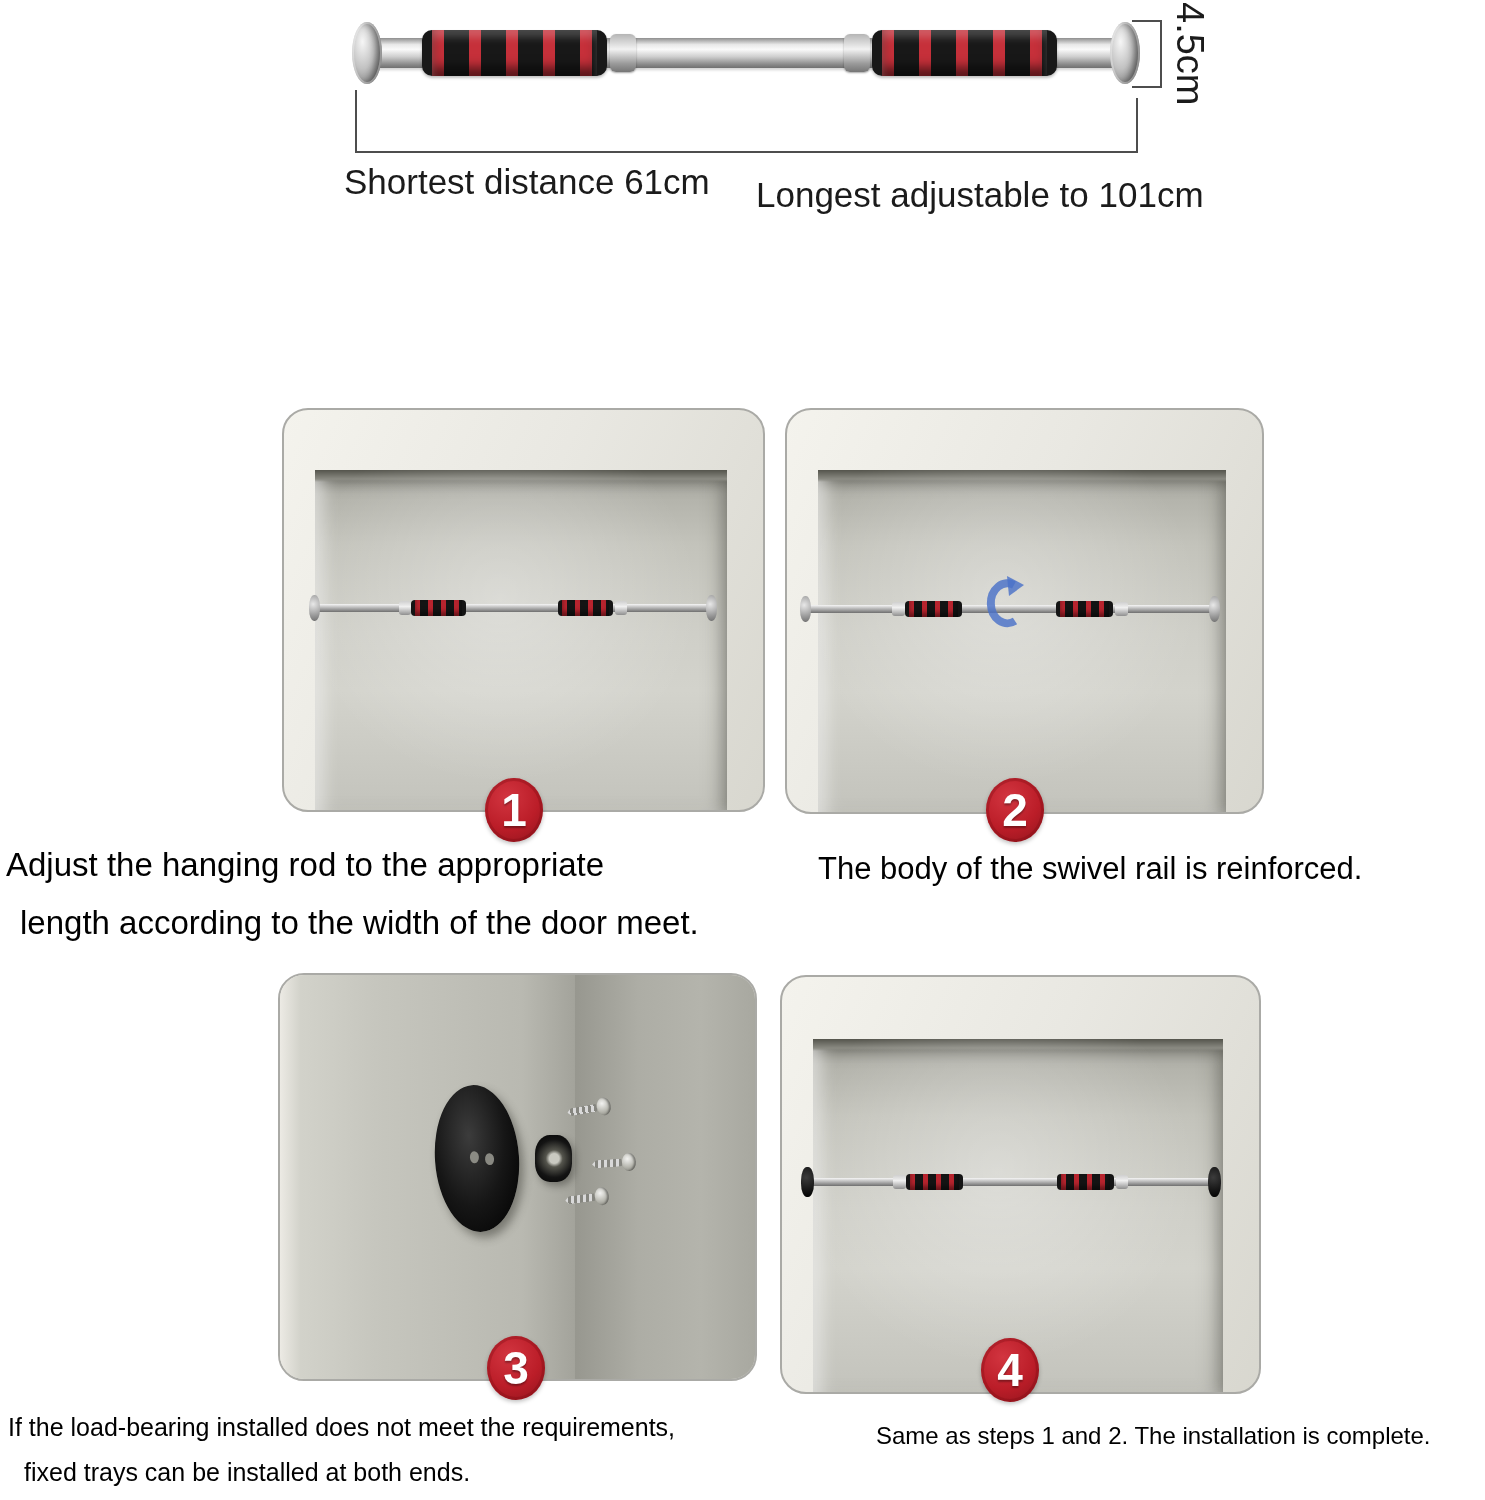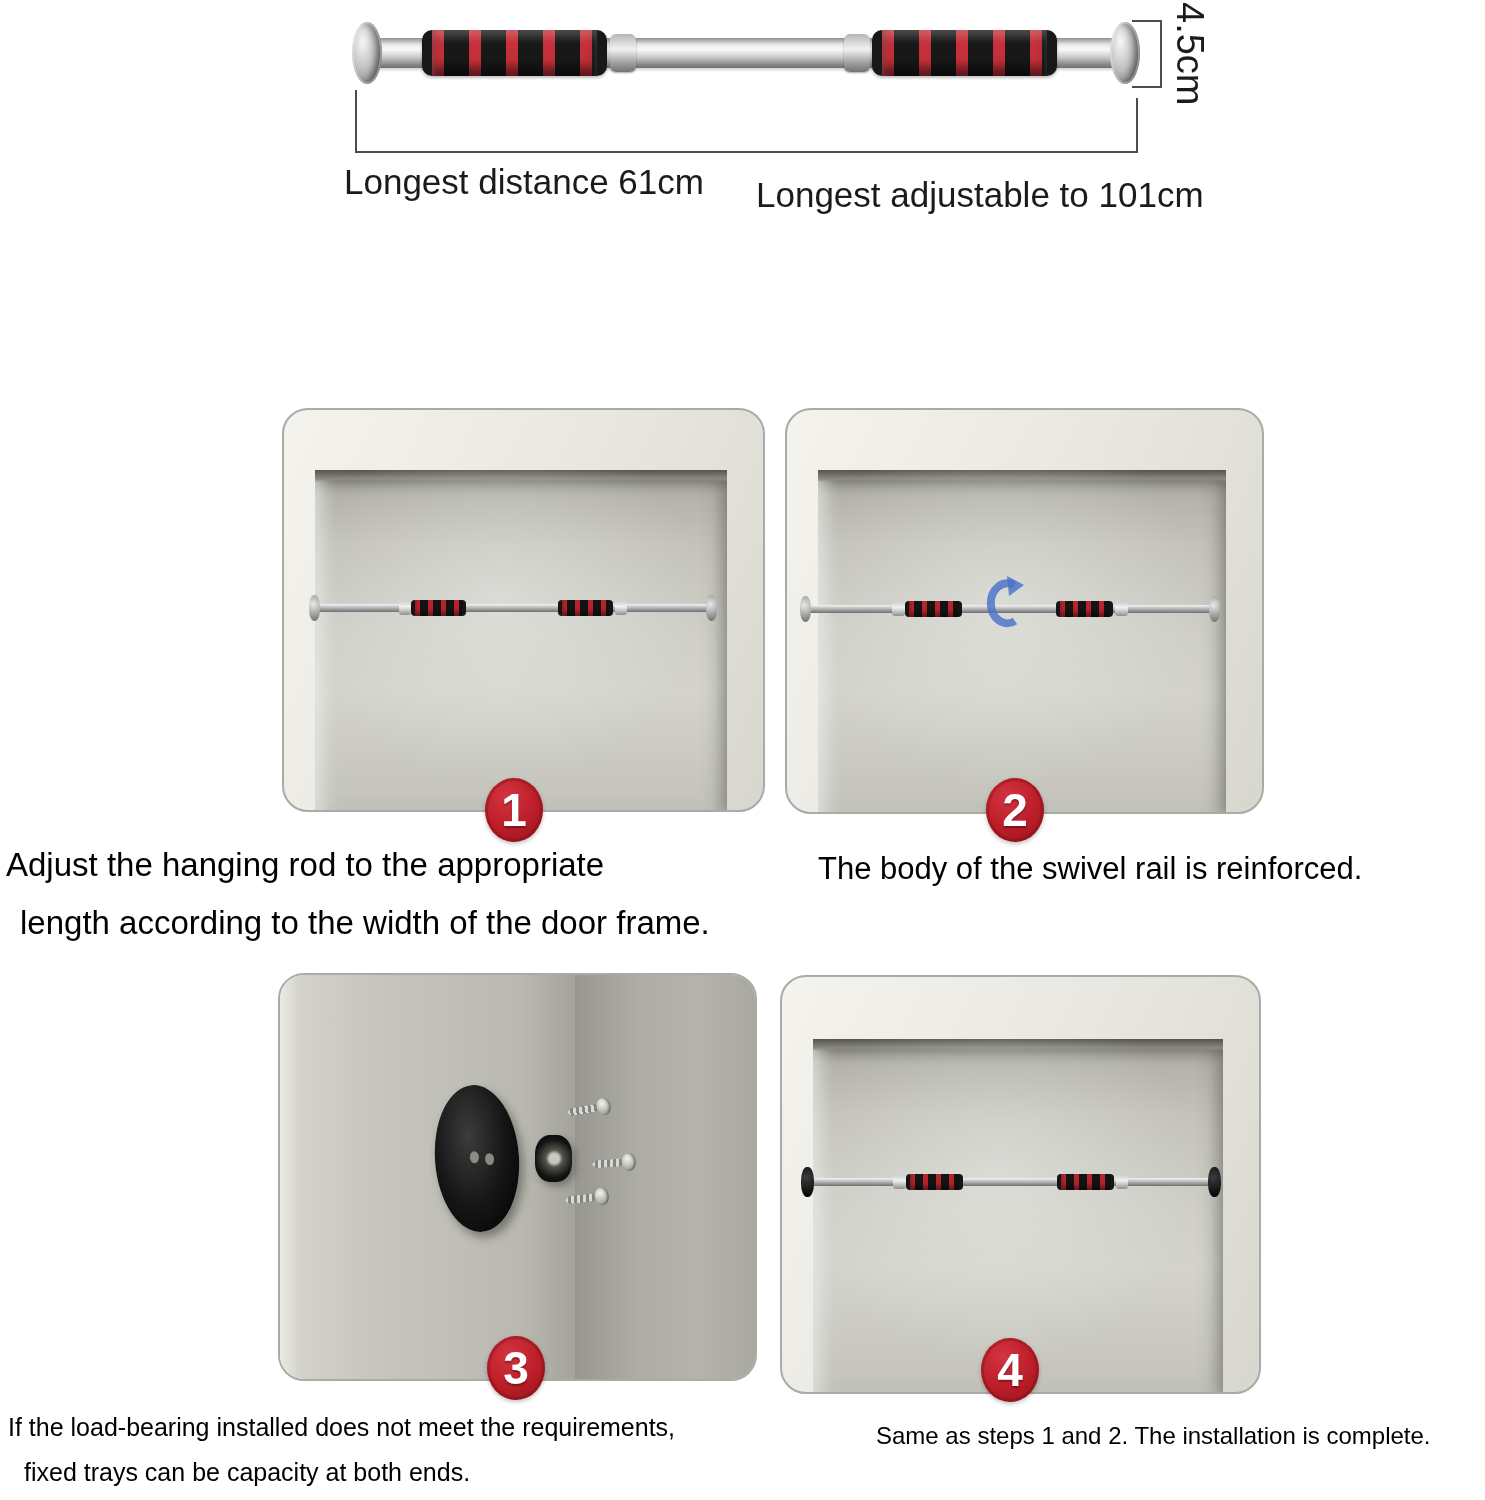--- a/index.html
+++ b/index.html
@@ -140,21 +140,21 @@
     <div class="hb-grip g2"></div>
   </div>
 
   <div class="dim dim-h"></div>
   <div class="dim dim-tl"></div>
   <div class="dim dim-tr"></div>
   <div class="dim brk-v"></div>
   <div class="dim brk-t"></div>
   <div class="dim brk-b"></div>
 
-  <div class="lbl lbl-shortest">Longest distance 61cm</div>
+  <div class="lbl lbl-shortest">Shortest distance 61cm</div>
   <div class="lbl lbl-longest">Longest adjustable to 101cm</div>
   <div class="lbl lbl-height">4.5cm</div>
 
   <div class="photo" id="photo1">
     <div class="opening"></div>
     <div class="dbar" id="bar1">
       <div class="tube"></div>
       <div class="collar c1"></div>
       <div class="collar c2"></div>
       <div class="grip g1"></div>
@@ -217,19 +217,19 @@
       <div class="cap r"></div>
     </div>
   </div>
 
   <div class="badge" id="badge1">1</div>
   <div class="badge" id="badge2">2</div>
   <div class="badge" id="badge3">3</div>
   <div class="badge" id="badge4">4</div>
 
   <div class="caption" id="cap1a">Adjust the hanging rod to the appropriate</div>
-  <div class="caption" id="cap1b">length according to the width of the door frame.</div>
+  <div class="caption" id="cap1b">length according to the width of the door meet.</div>
   <div class="caption" id="cap2">The body of the swivel rail is reinforced.</div>
   <div class="caption" id="cap3a">If the load-bearing installed does not meet the requirements,</div>
-  <div class="caption" id="cap3b">fixed trays can be capacity at both ends.</div>
+  <div class="caption" id="cap3b">fixed trays can be installed at both ends.</div>
   <div class="caption" id="cap4">Same as steps 1 and 2. The installation is complete.</div>
 
 </div>
 
 </body></html>

